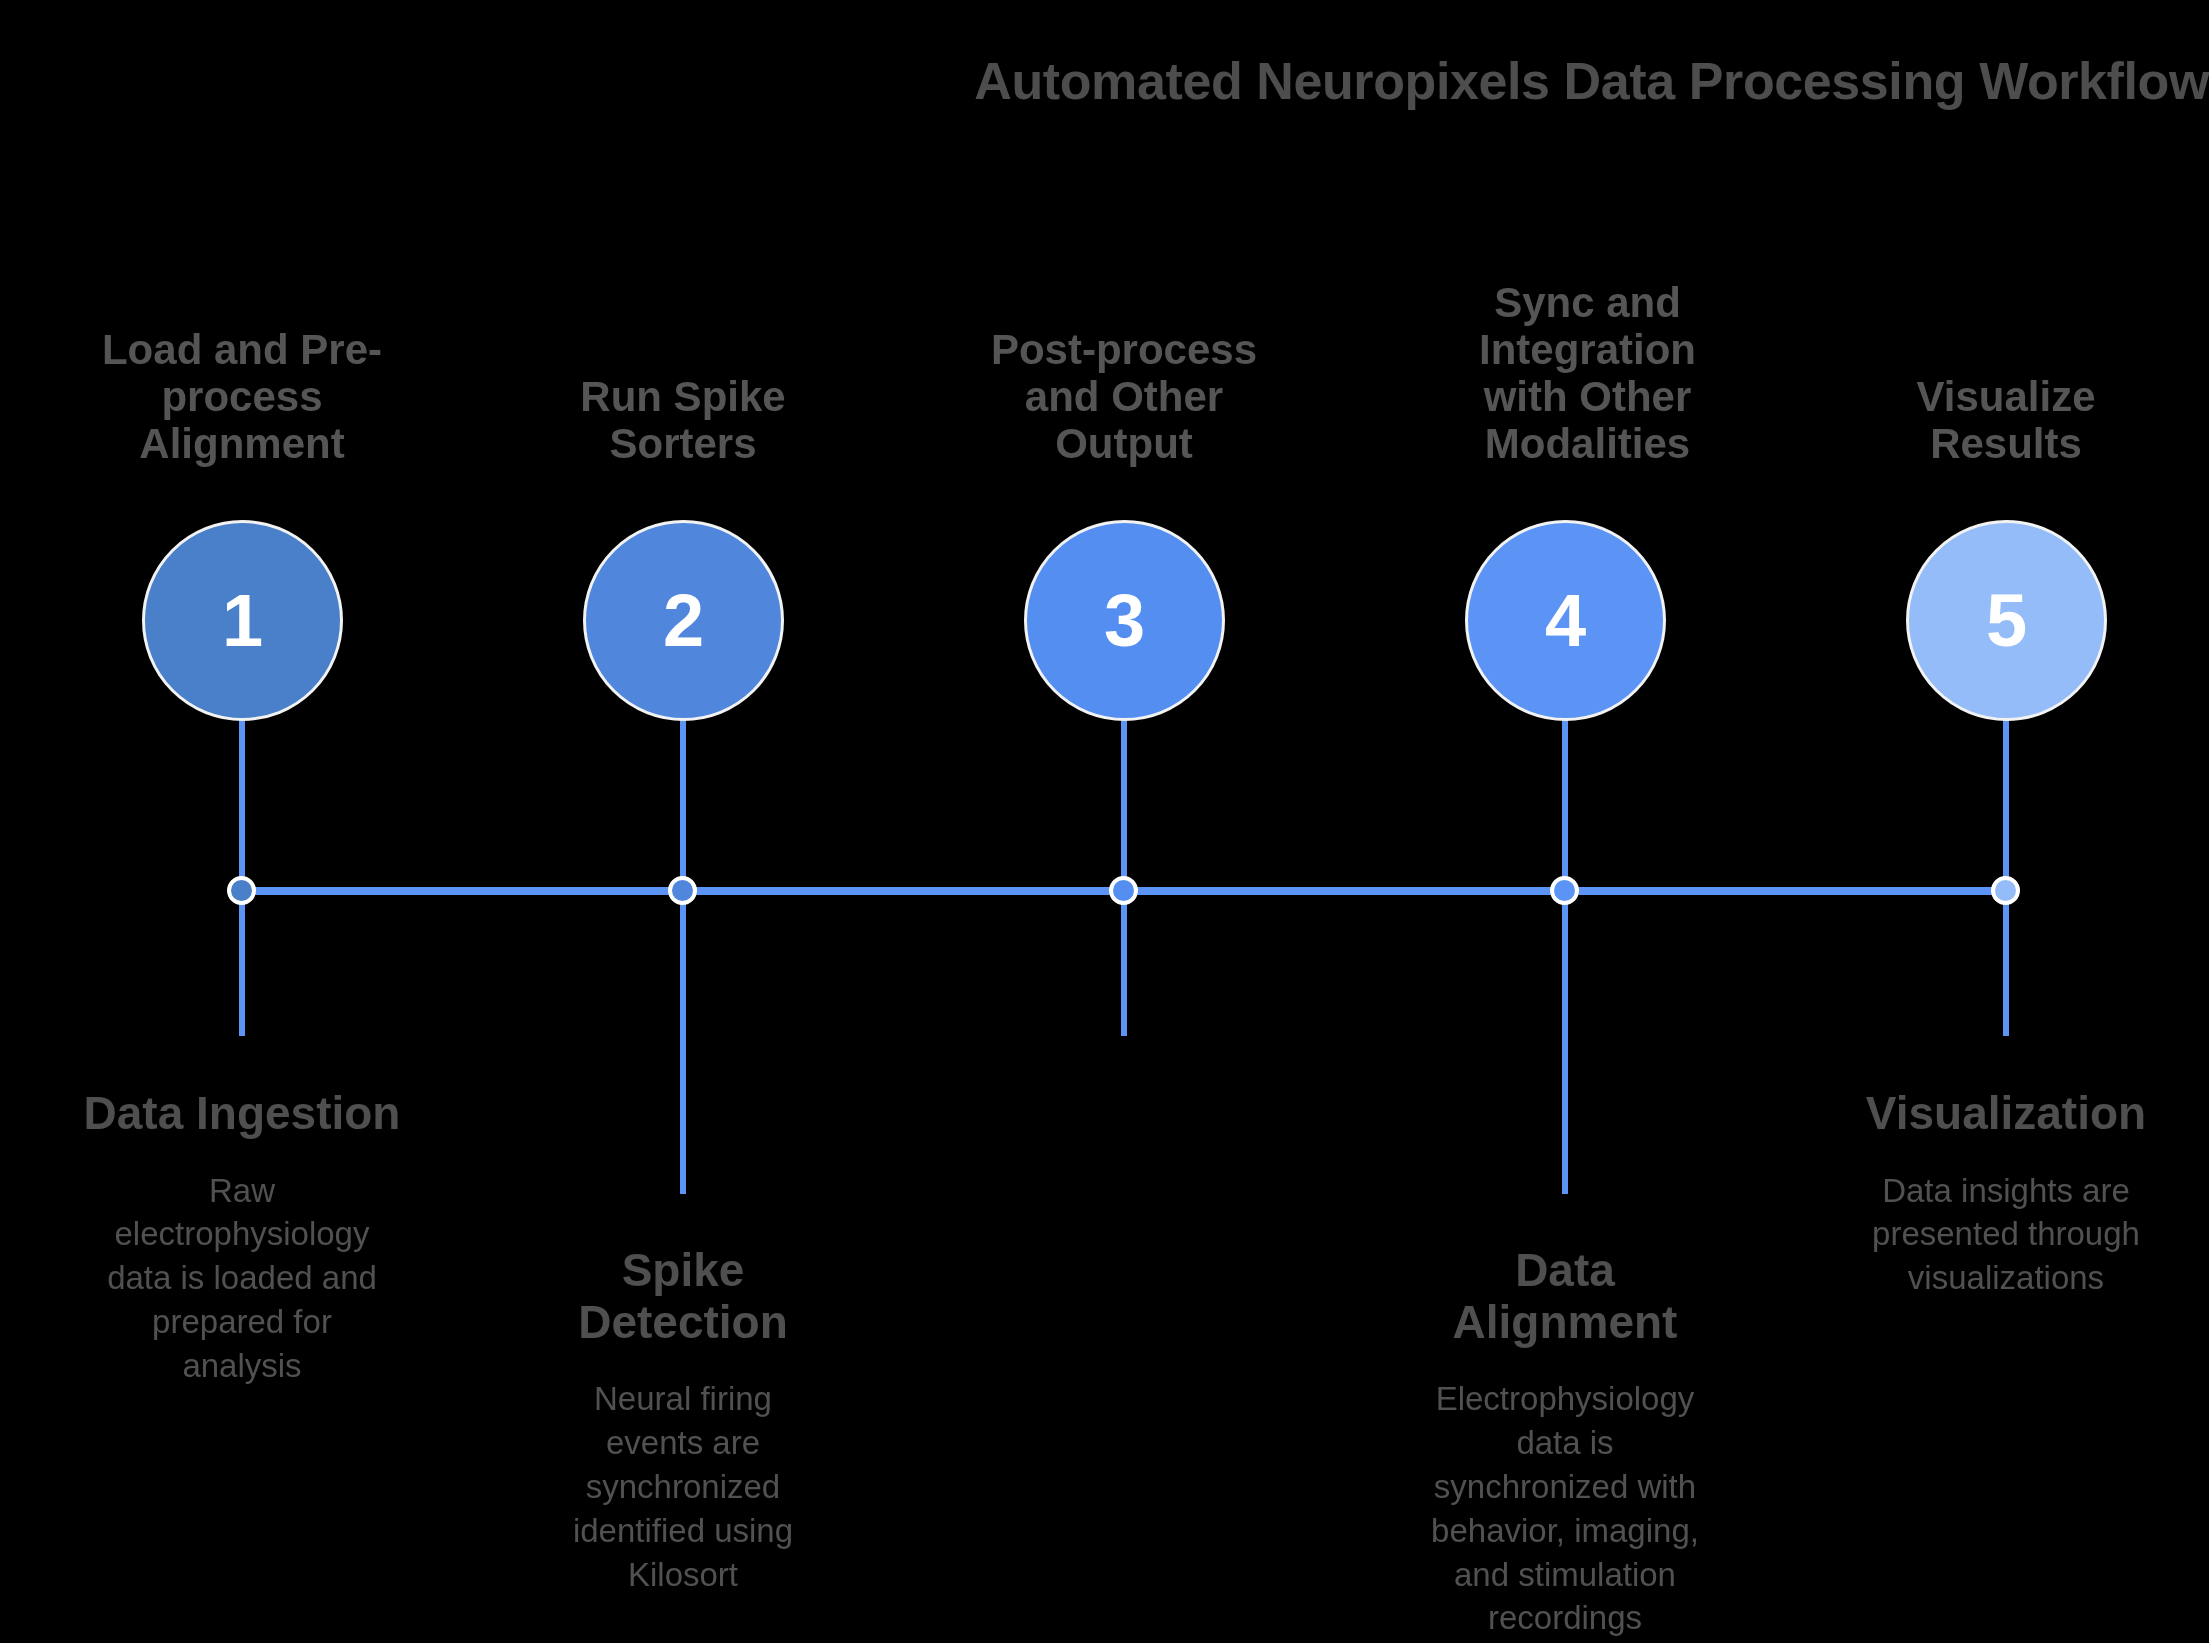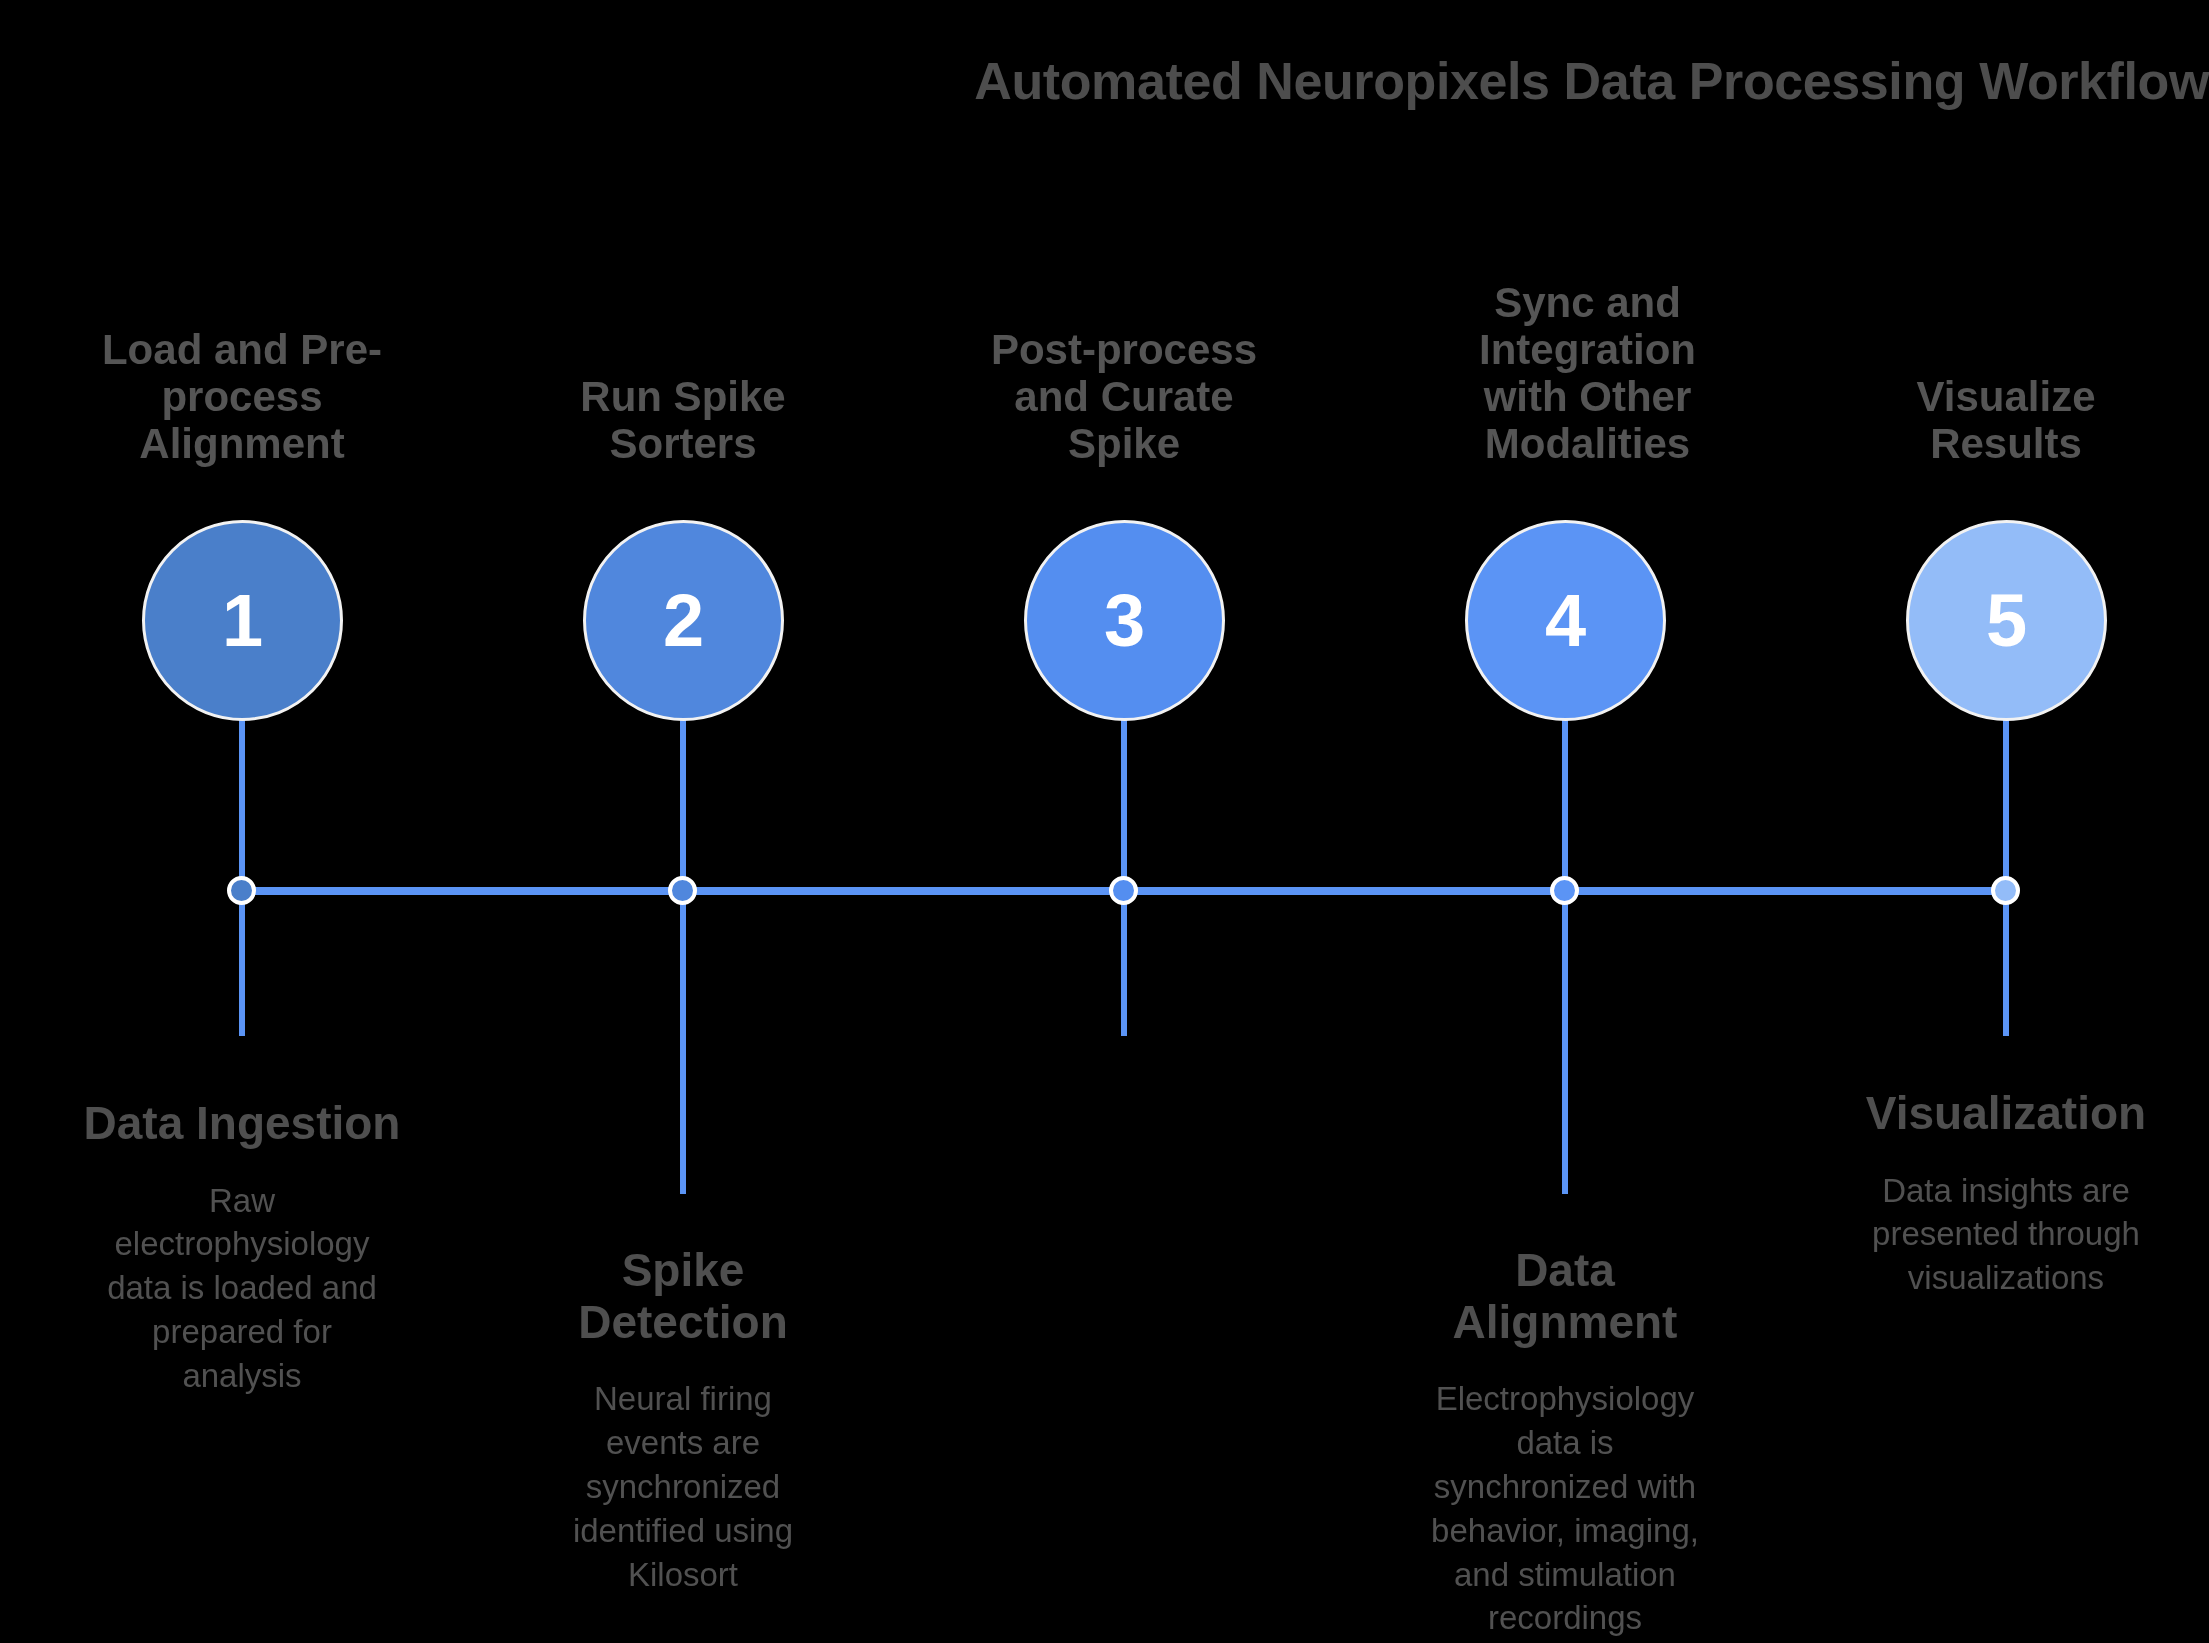--- a/index.html
+++ b/index.html
@@ -112,40 +112,40 @@
   <div class="title">Automated Neuropixels Data Processing Workflow</div>
 
   <div class="hline" style="left:242px;width:1764px;top:887px;"></div>
 
   <div class="col" style="left: 242px;">
     <div class="step-caption" style="top: 0px; height: 467px; display: flex; flex-direction: column; justify-content: flex-end;">Load and Pre-process Alignment</div>
     <div class="vline" style="top: 717px; height: 174px;"></div>
     <div class="circle" style="top: 520px; background: rgb(74, 127, 202);">1</div>
     <div class="vline" style="top: 891px; height: 145px;"></div>
     <div class="node-dot" style="top: 891px; background: rgb(74, 127, 202);"></div>
-    <div class="detail" style="top: 1088px; margin-top: 10px;">
+    <div class="detail" style="top: 1088px;">
       <div class="detail-title">Data Ingestion</div>
       <div class="detail-body">Raw electrophysiology data is loaded and prepared for analysis</div>
     </div>
   </div>
 
   <div class="col" style="left: 683px;">
     <div class="step-caption" style="top: 0px; height: 467px; display: flex; flex-direction: column; justify-content: flex-end;">Run Spike Sorters</div>
     <div class="vline" style="top: 717px; height: 174px;"></div>
     <div class="circle" style="top: 520px; background: rgb(80, 135, 221);">2</div>
     <div class="vline" style="top: 891px; height: 303px;"></div>
     <div class="node-dot" style="top: 891px; background: rgb(80, 135, 221);"></div>
     <div class="detail" style="top: 1245px;">
       <div class="detail-title">Spike Detection</div>
       <div class="detail-body">Neural firing events are synchronized identified using Kilosort</div>
     </div>
   </div>
 
   <div class="col" style="left: 1124px;">
-    <div class="step-caption" style="top: 0px; height: 467px; display: flex; flex-direction: column; justify-content: flex-end;">Post-process and Curate Spike</div>
+    <div class="step-caption" style="top: 0px; height: 467px; display: flex; flex-direction: column; justify-content: flex-end;">Post-process and Other Output</div>
     <div class="vline" style="top: 717px; height: 174px;"></div>
     <div class="circle" style="top: 520px; background: rgb(84, 142, 240);">3</div>
     <div class="vline" style="top: 891px; height: 145px;"></div>
     <div class="node-dot" style="top: 891px; background: rgb(84, 142, 240);"></div>
   </div>
 
   <div class="col" style="left: 1565px;">
     <div class="step-caption" style="top: 0px; height: 467px; display: flex; flex-direction: column; justify-content: flex-end; margin-left: 45px;">Sync and Integration with Other Modalities</div>
     <div class="vline" style="top: 717px; height: 174px;"></div>
     <div class="circle" style="top: 520px; background: rgb(91, 148, 245);">4</div>

